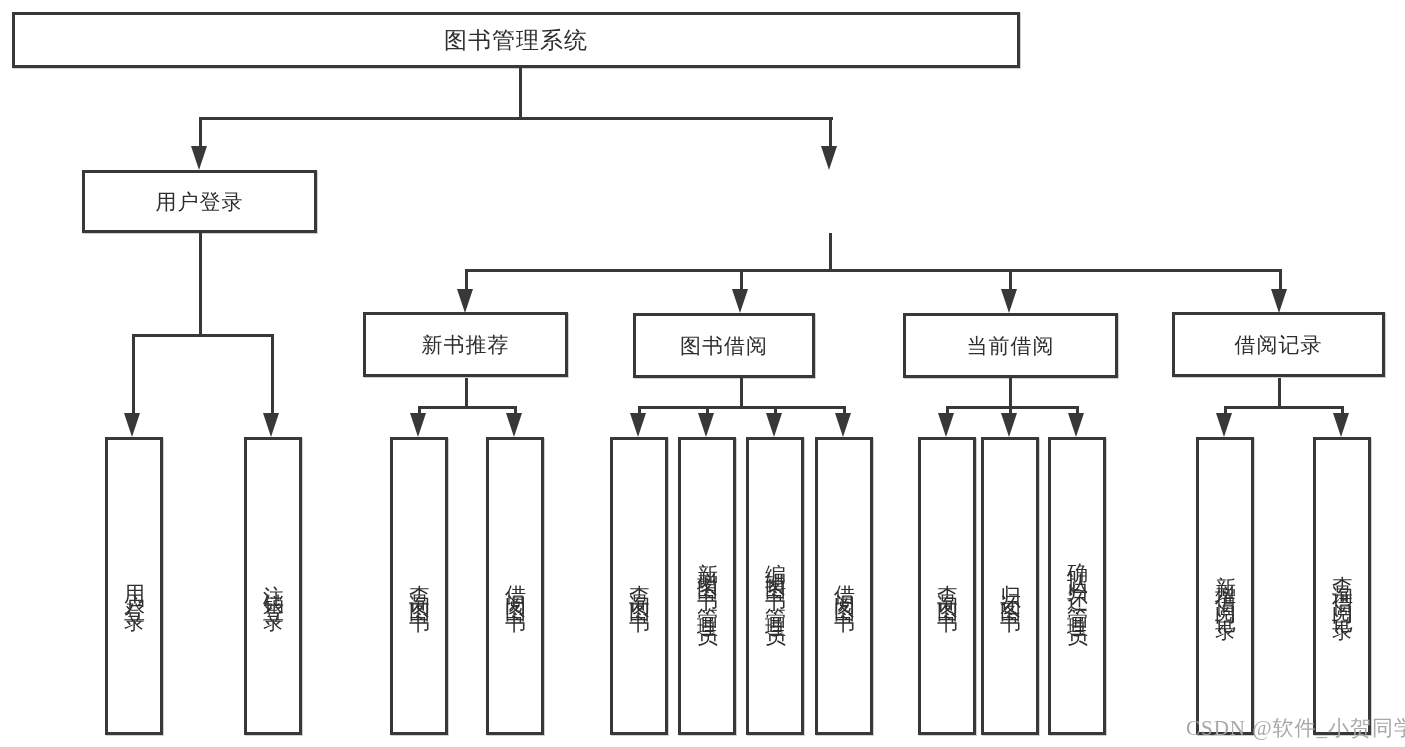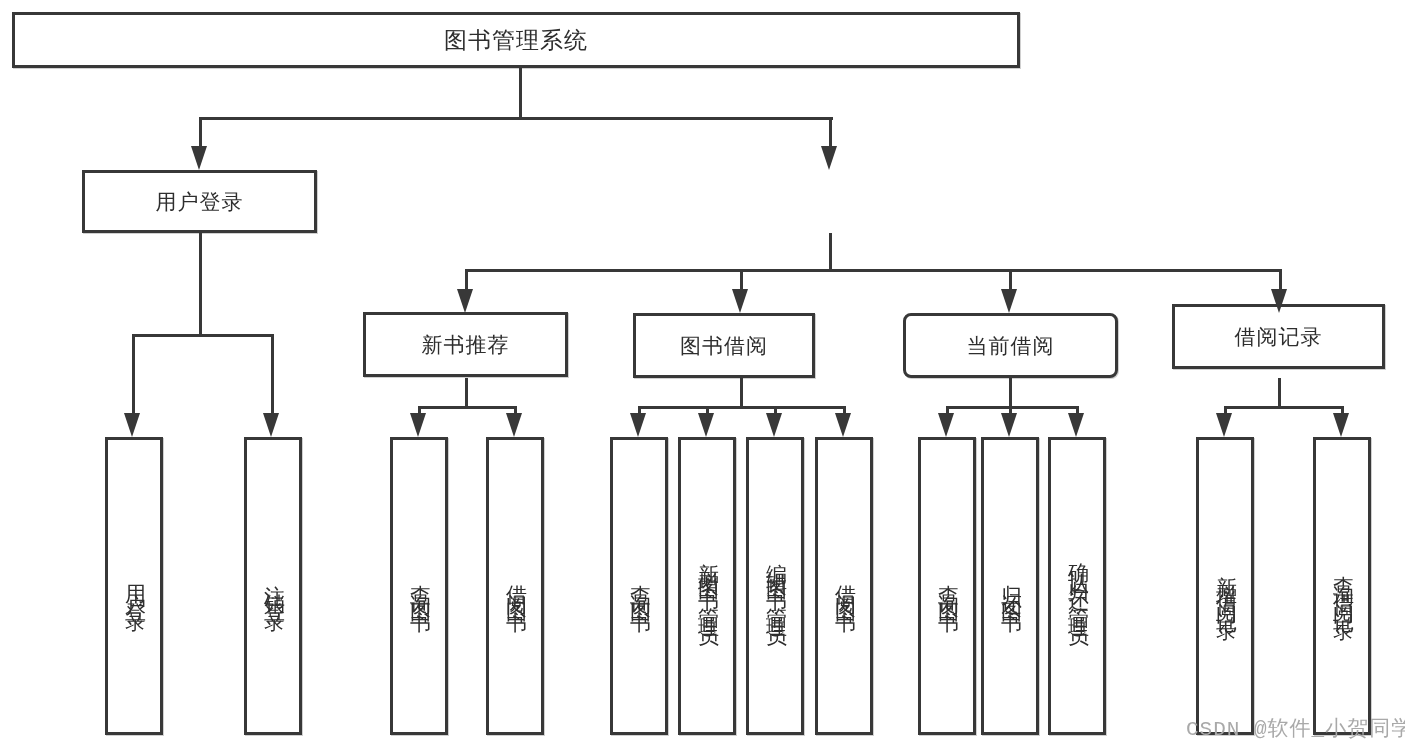--- a/index.html
+++ b/index.html
@@ -1,20 +1,20 @@
 <!DOCTYPE html>
 <html><head>
 <meta charset="utf-8">
 <style>
   html,body{margin:0;padding:0;background:#ffffff;}
   #canvas{
     position:relative;
     width:1405px;height:747px;
     background:#ffffff;
-    font-family:Liberation Mono, monospace;
+    font-family:Liberation Serif, serif;
     overflow:hidden;
   }
   .box{
     position:absolute;
     box-sizing:border-box;
     border:3px solid #383838;
     background:#ffffff;
     color:#2e2e2e;
     display:flex;
     align-items:center;
@@ -51,22 +51,22 @@
 <body>
 
 <div id="canvas">
 
   <div class="box h title" style="left:12px;top:12px;width:1008px;height:56px;">图书管理系统</div>
 
   <div class="box h" style="left:82px;top:170px;width:235px;height:63px;">用户登录</div>
 
   <div class="box h" style="left:363px;top:312px;width:205px;height:65px;">新书推荐</div>
   <div class="box h" style="left:633px;top:313px;width:182px;height:65px;">图书借阅</div>
-  <div class="box h" style="left:903px;top:313px;width:215px;height:65px;border-radius:8px;">当前借阅</div>
-  <div class="box h" style="left:1172px;top:304px;width:213px;height:65px;">借阅记录</div>
+  <div class="box h" style="left:903px;top:313px;width:215px;height:65px;">当前借阅</div>
+  <div class="box h" style="left:1172px;top:312px;width:213px;height:65px;">借阅记录</div>
 
   <div class="box v" style="left:105px;top:437px;width:58px;height:298px;">用户登录</div>
   <div class="box v" style="left:244px;top:437px;width:58px;height:298px;">注销登录</div>
 
   <div class="box v" style="left:390px;top:437px;width:58px;height:298px;">查询图书</div>
   <div class="box v" style="left:486px;top:437px;width:58px;height:298px;">借阅图书</div>
 
   <div class="box v" style="left:610px;top:437px;width:58px;height:298px;">查询图书</div>
   <div class="box v" style="left:678px;top:437px;width:58px;height:298px;">新增图书（管理员）</div>
   <div class="box v" style="left:746px;top:437px;width:58px;height:298px;">编辑图书（管理员）</div>

